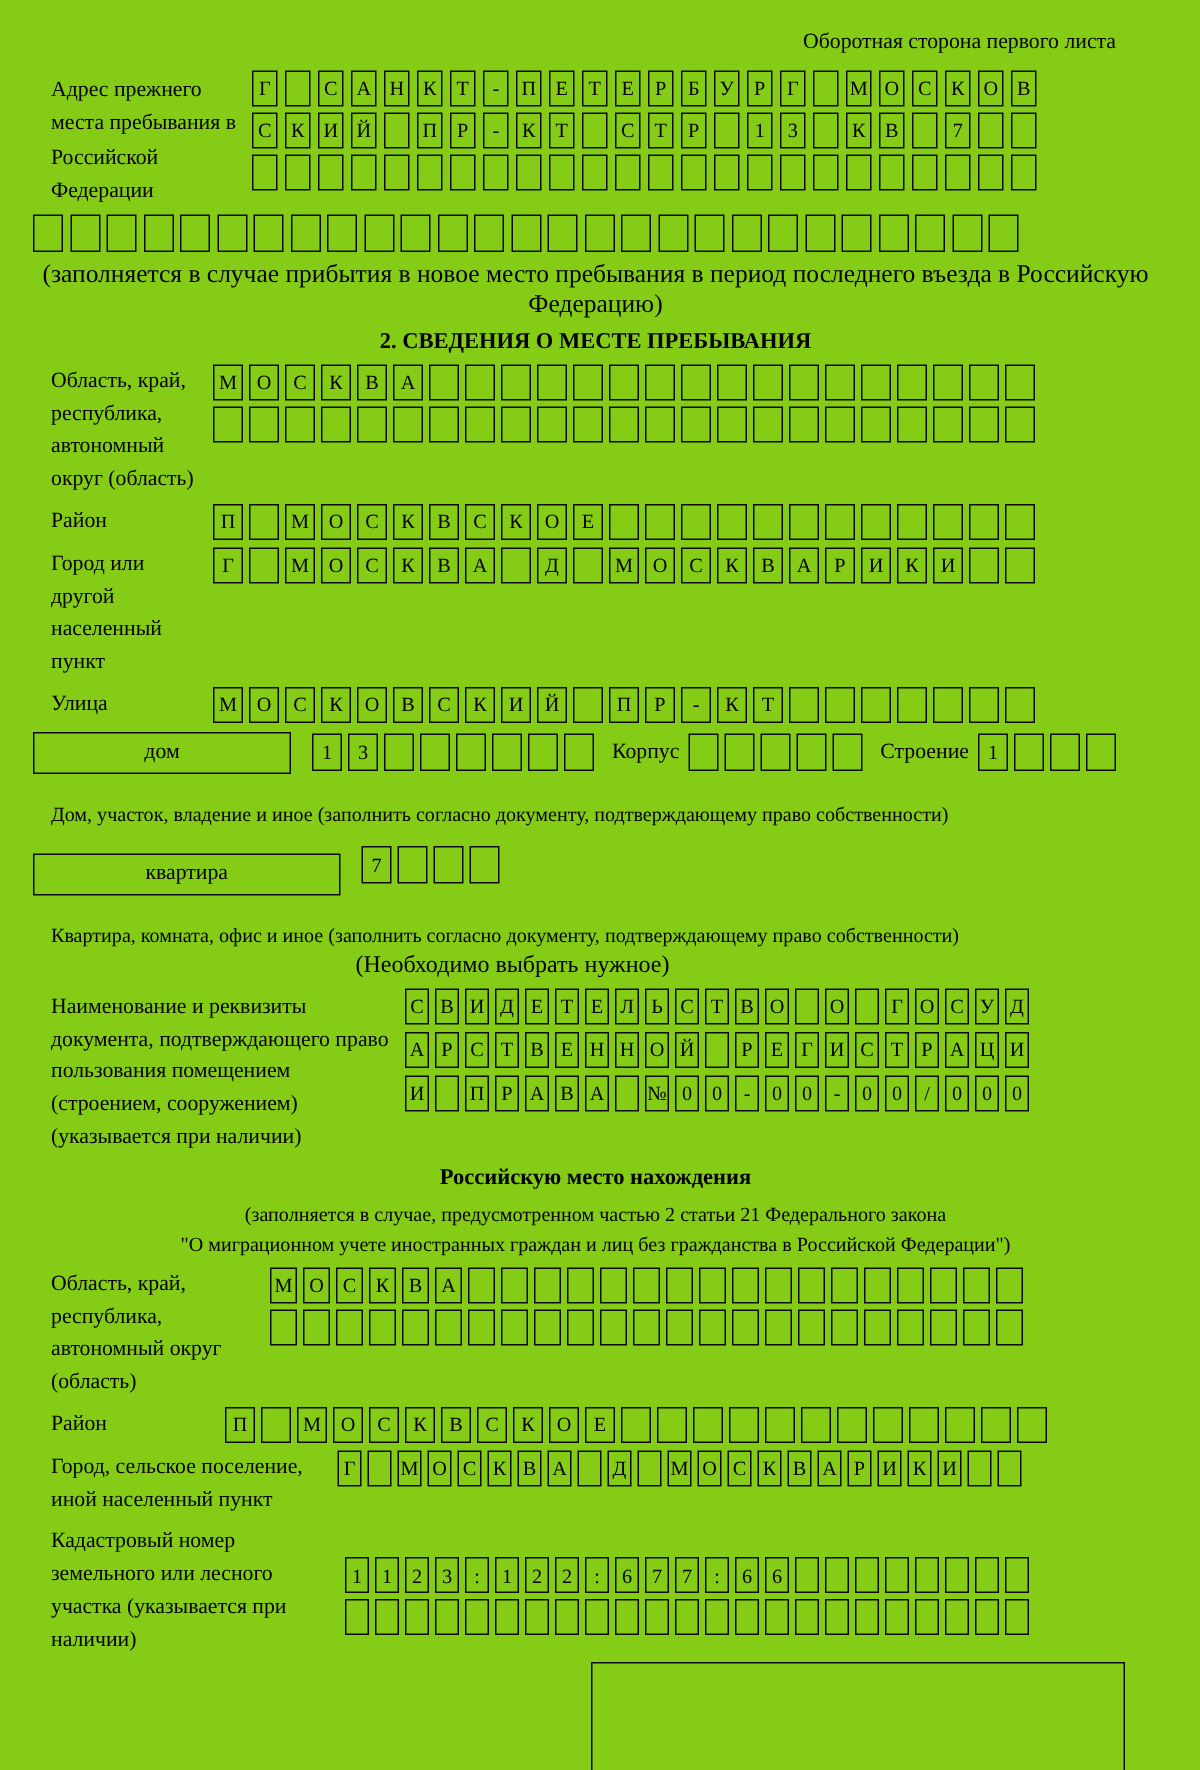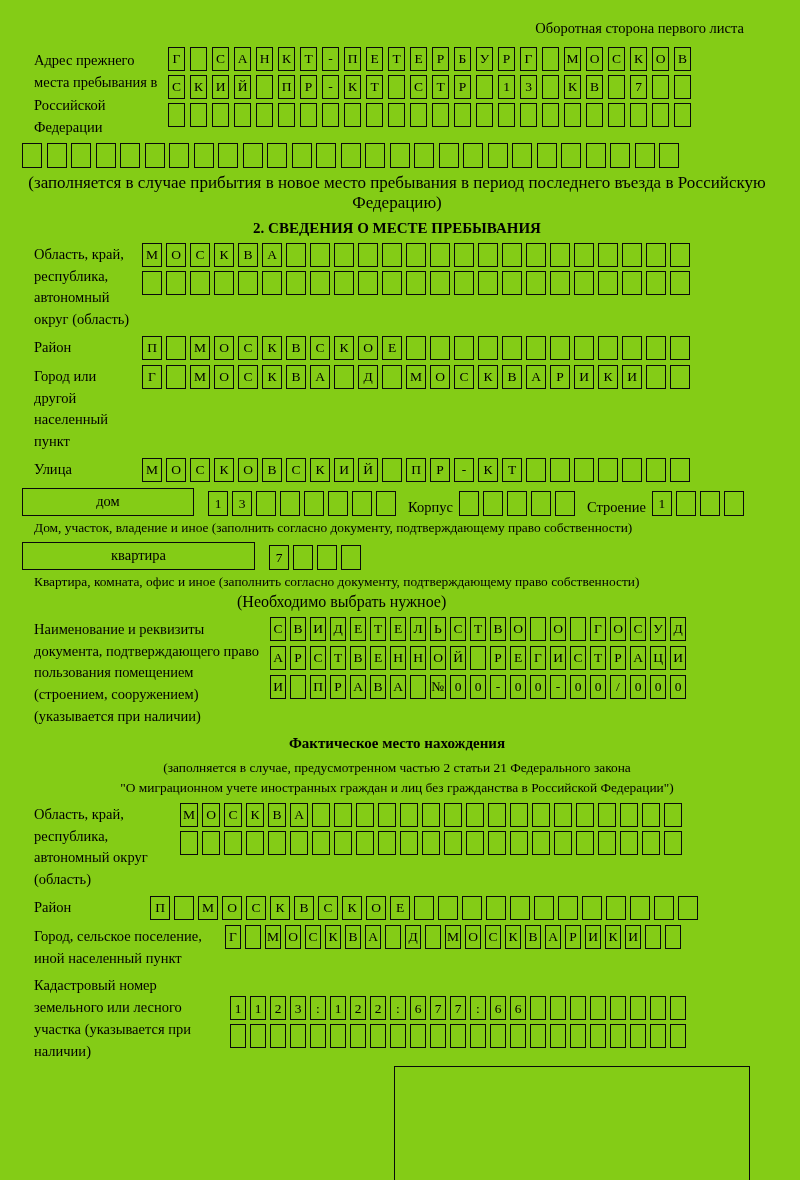--- a/index.html
+++ b/index.html
@@ -31,30 +31,30 @@
   .sec-title { text-align:center; font-weight:bold; font-size:15px; margin-top:7px; margin-bottom:6px; }
 
   
   .field { display:flex; margin-top:5px; }
   .field .flabel { width:120px; padding:1px 4px 0 12px; font-size:14.5px; line-height:1.5; flex:0 0 auto; }
   .cells.s2 .cell { width:20px; height:24px; margin-right:4px; }
   .cells.s3 .cell { width:18px; height:24px; margin-right:4px; }  
   .cells.s4 .cell { width:16px; height:24px; margin-right:4px; }  
 
   
-  .inline-row { display:flex; align-items:flex-end; margin-top:6px; }
+  .inline-row { display:flex; align-items:center; margin-top:6px; }
   .named-box {
     border:1.6px solid #0a0a0a; height:28px; display:flex; align-items:center;
     justify-content:center; font-size:14.5px;
   }
   .dom-box { width:172px; margin-right:14px; }
-  .kv-box  { width:233px; margin-right:14px; }
+  .kv-box  { width:205px; margin-right:14px;margin-top:12px; }
   .inline-row .lbl { font-size:14.5px; margin:0 6px 0 8px; }
   .cells.dom .cell { width:20px; height:25px; margin-right:4px; }
-  .note-left { font-size:13.4px; margin-top:4px; padding-left:12px; }
+  .note-left { font-size:13.4px; margin-top:19px; padding-left:12px; }
 
   
   .mesto-row { display:flex; align-items:center; margin-top:8px; padding-left:12px; font-size:14.5px; }
   .chk {
     width:22px; height:24px; border:1.6px solid #0a0a0a; display:inline-flex;
     align-items:center; justify-content:center; font-size:14px; margin:0 14px 0 10px; flex:0 0 auto;
   }
   .mesto-note { font-size:16px; margin-top:3px; padding-left:215px; }
 
   
@@ -453,21 +453,21 @@
           <span class="cell">0</span>
           <span class="cell">0</span>
           <span class="cell">/</span>
           <span class="cell">0</span>
           <span class="cell">0</span>
           <span class="cell">0</span>
         </div>
     </div>
   </div>
 
-  <div class="sec-title">Фактическое место нахождения</div>
+  <div class="sec-title">Российскую место нахождения</div>
   <div class="fact-note">(заполняется в случае, предусмотренном частью 2 статьи 21 Федерального закона</div>
   <div class="fact-note">"О миграционном учете иностранных граждан и лиц без гражданства в Российской Федерации")</div>
 
   <div class="field">
     <div class="flabel fw158">Область, край, республика, автономный округ (область)</div>
     <div>
       <div class="cells s3 rowgap">
           <span class="cell">М</span>
           <span class="cell">О</span>
           <span class="cell">С</span>

